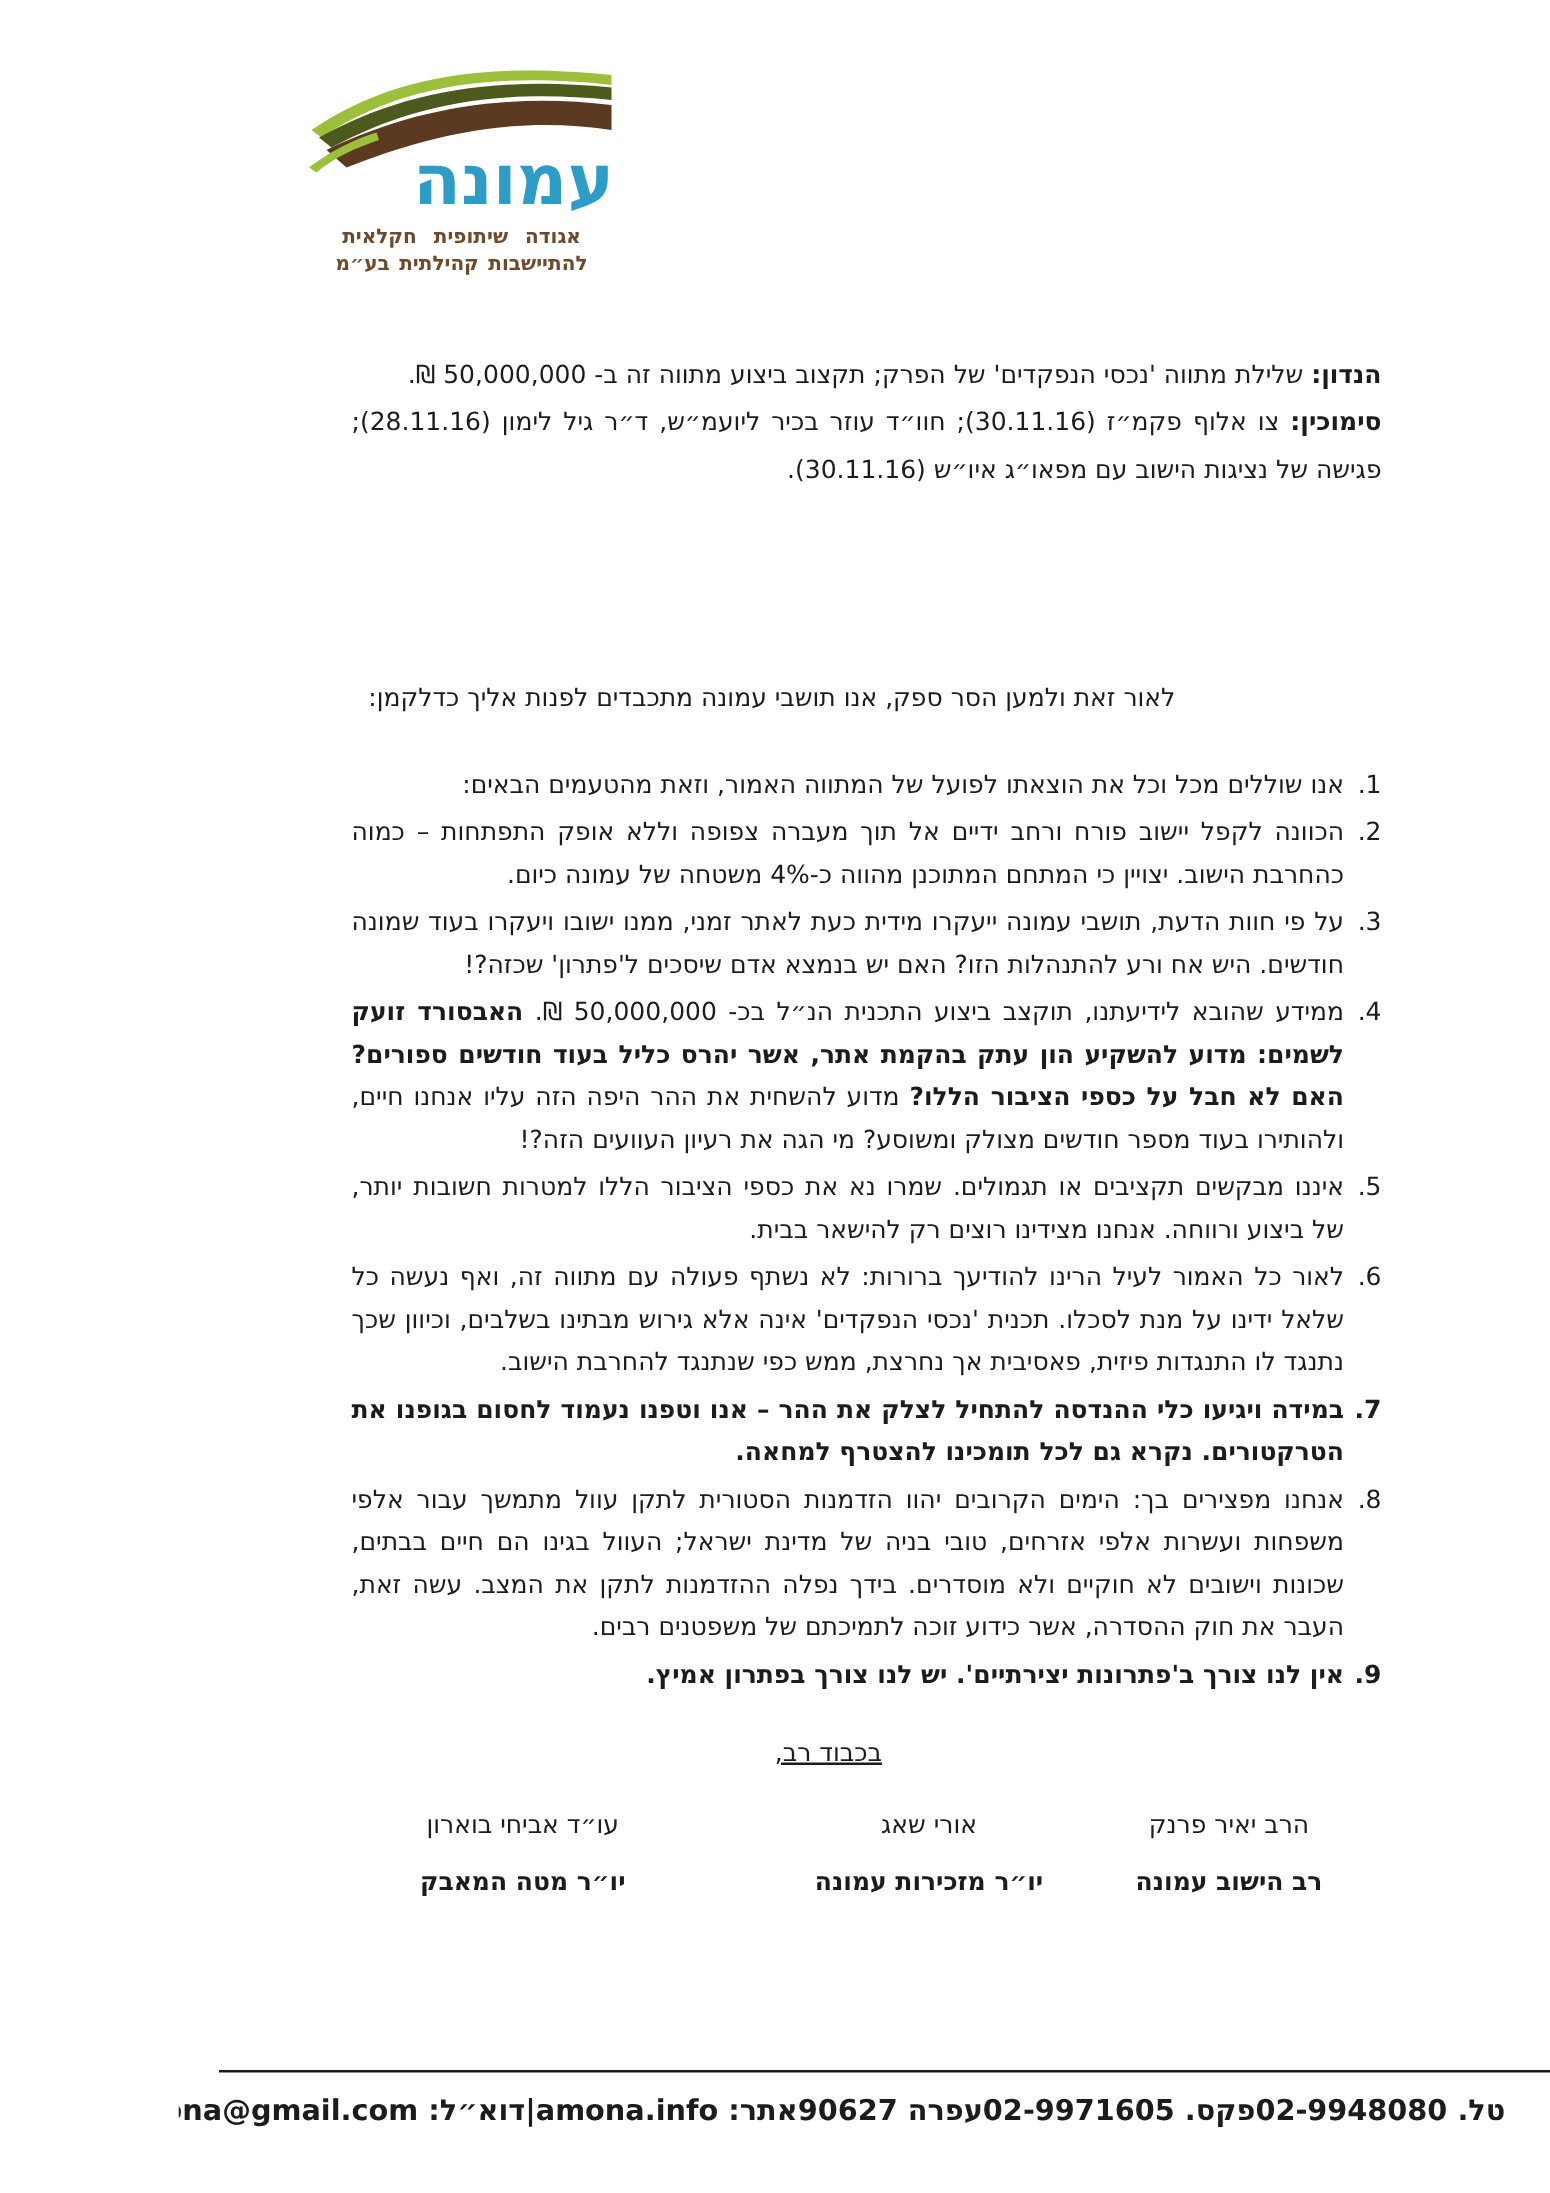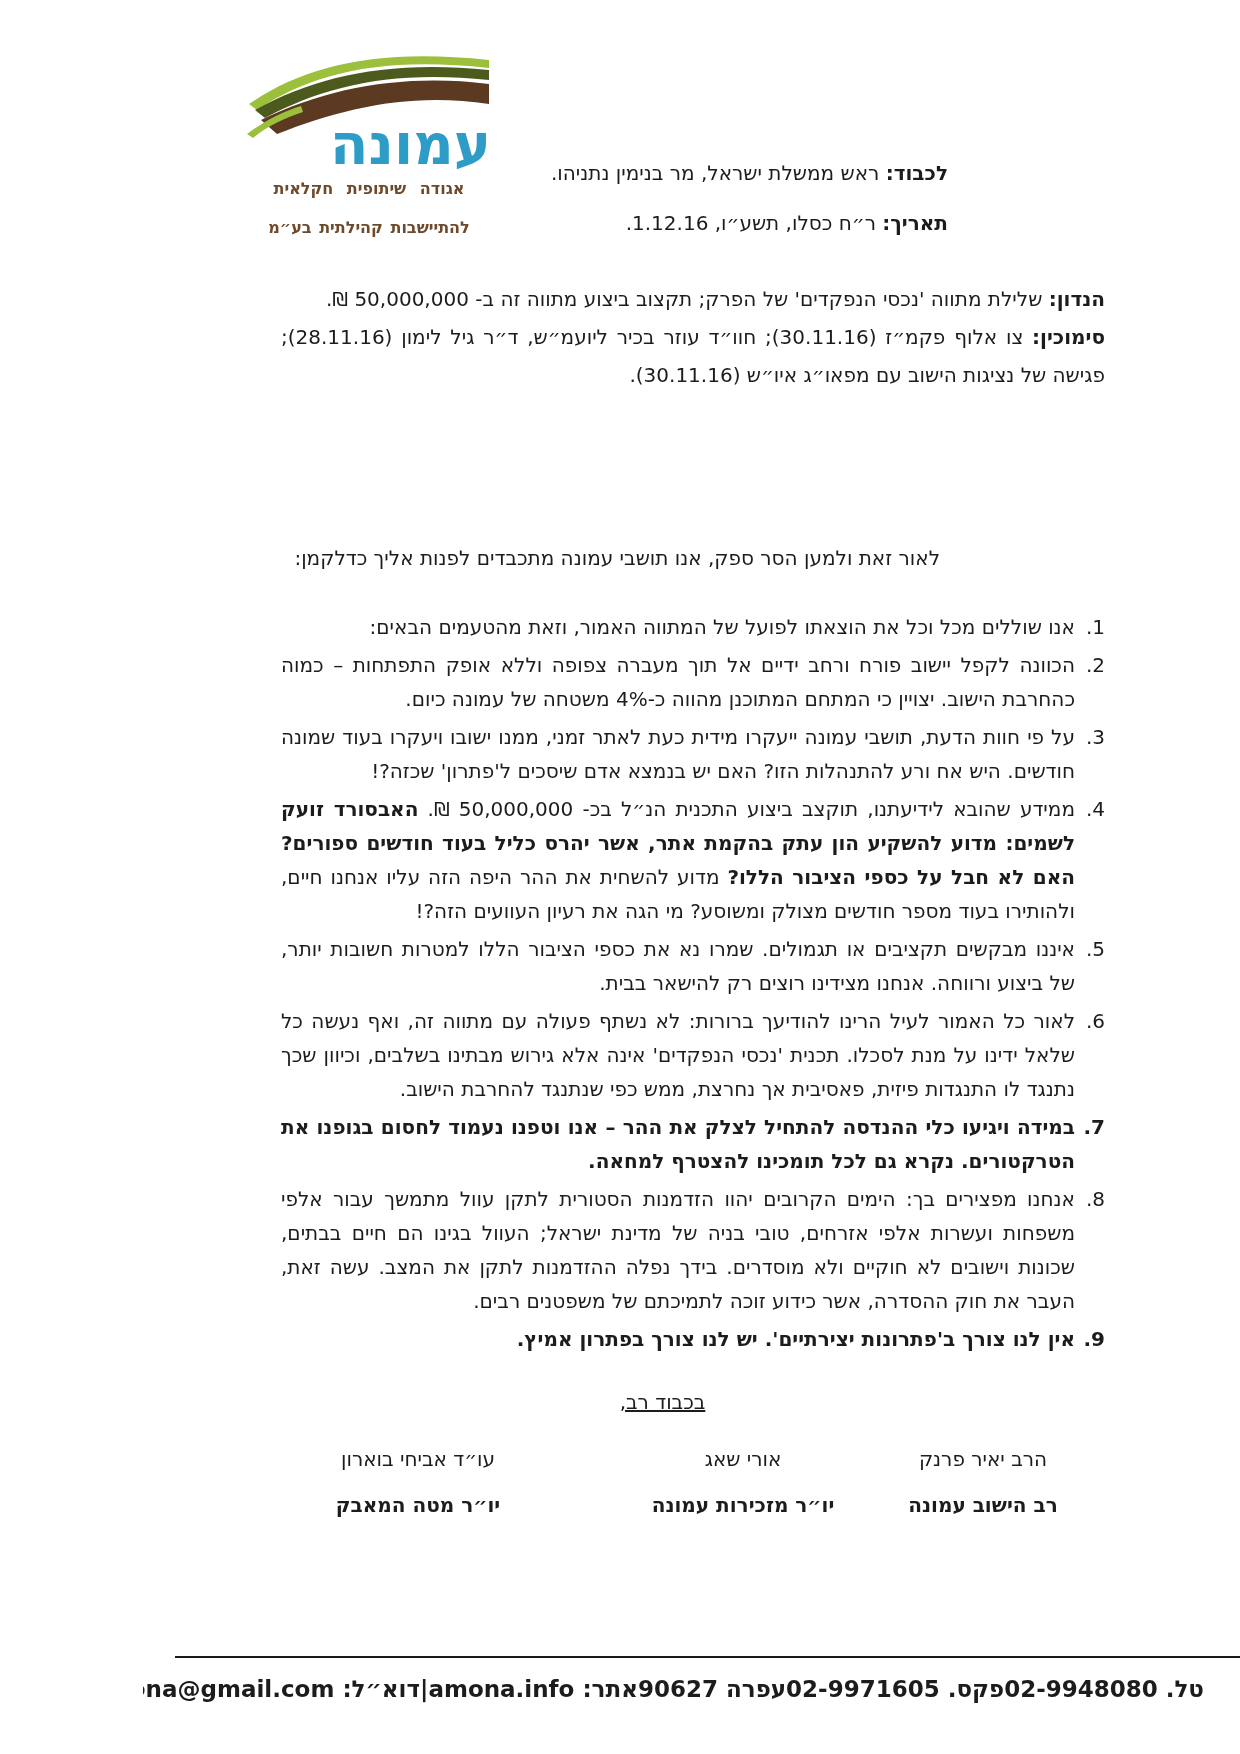--- a/index.html
+++ b/index.html
@@ -10,21 +10,21 @@
   .page{position:relative;width:1097px;height:1754px;background:#fff;overflow:hidden;direction:rtl;}
   b,.bold{font-weight:bold;}
 
   
   .logo{position:absolute;top:46px;left:104px;width:244px;direction:rtl;}
   .logo .brand{
     margin-top:-26px;text-align:right;padding-left:6px;
     font-size:56px;font-weight:bold;color:#2d9cc7;letter-spacing:0px;line-height:1.05;
   }
   .logo .sub1{margin-top:4px;text-align:center;color:#6e4a2c;font-weight:bold;font-size:16px;word-spacing:8px;}
-  .logo .sub2{margin-top:20px;text-align:center;color:#6e4a2c;font-weight:bold;font-size:16px;word-spacing:2px;}
+  .logo .sub2{margin-top:3px;text-align:center;color:#6e4a2c;font-weight:bold;font-size:16px;word-spacing:2px;}
 
   
   .addressee{position:absolute;top:148px;right:292px;font-size:20px;text-align:right;}
   .addressee p{margin:0;line-height:50px;white-space:nowrap;}
 
   
   .subject-block{position:absolute;top:280px;right:135px;left:138px;font-size:20px;text-align:justify;}
   .subject-block p{margin:0;line-height:38px;}
 
   
@@ -69,24 +69,20 @@
       <path d="M2,58 C58,20 128,2 242,14 L242,22 C132,10 64,28 10,64 Z" fill="#9cc03c"></path>
       <path d="M8,64 C70,30 140,14 242,24 L242,34 C144,24 78,40 18,72 Z" fill="#4d5a1e"></path>
       <path d="M14,74 C84,40 160,28 242,38 L242,58 C164,46 96,62 30,88 Z" fill="#5b3a21"></path>
       <path d="M0,88 C16,76 34,66 54,60 L56,66 C38,72 20,80 6,92 Z" fill="#9cc03c"></path>
     </svg>
     <div class="brand">עמונה</div>
     <div class="sub1">אגודה שיתופית חקלאית</div>
     <div class="sub2">להתיישבות קהילתית בע״מ</div>
   </div>
 
-  <div class="addressee">
-    <p><b>לכבוד:</b> <span>ראש ממשלת ישראל, מר בנימין נתניהו.</span></p>
-    <p><b>תאריך:</b> <span>ר״ח כסלו, תשע״ו, 1.12.16.</span></p>
-  </div>
 
   <div class="subject-block">
     <p><b>הנדון:</b> <span>שלילת מתווה 'נכסי הנפקדים' של הפרק; תקצוב ביצוע מתווה זה ב- 50,000,000 ₪.</span></p>
     <p><b>סימוכין:</b> <span>צו אלוף פקמ״ז (30.11.16); חוו״ד עוזר בכיר ליועמ״ש, ד״ר גיל לימון (28.11.16); פגישה של נציגות הישוב עם מפאו״ג איו״ש (30.11.16).</span></p>
   </div>
 
 
   <p class="lead-in">לאור זאת ולמען הסר ספק, אנו תושבי עמונה מתכבדים לפנות אליך כדלקמן:</p>
 
   <div class="list">

